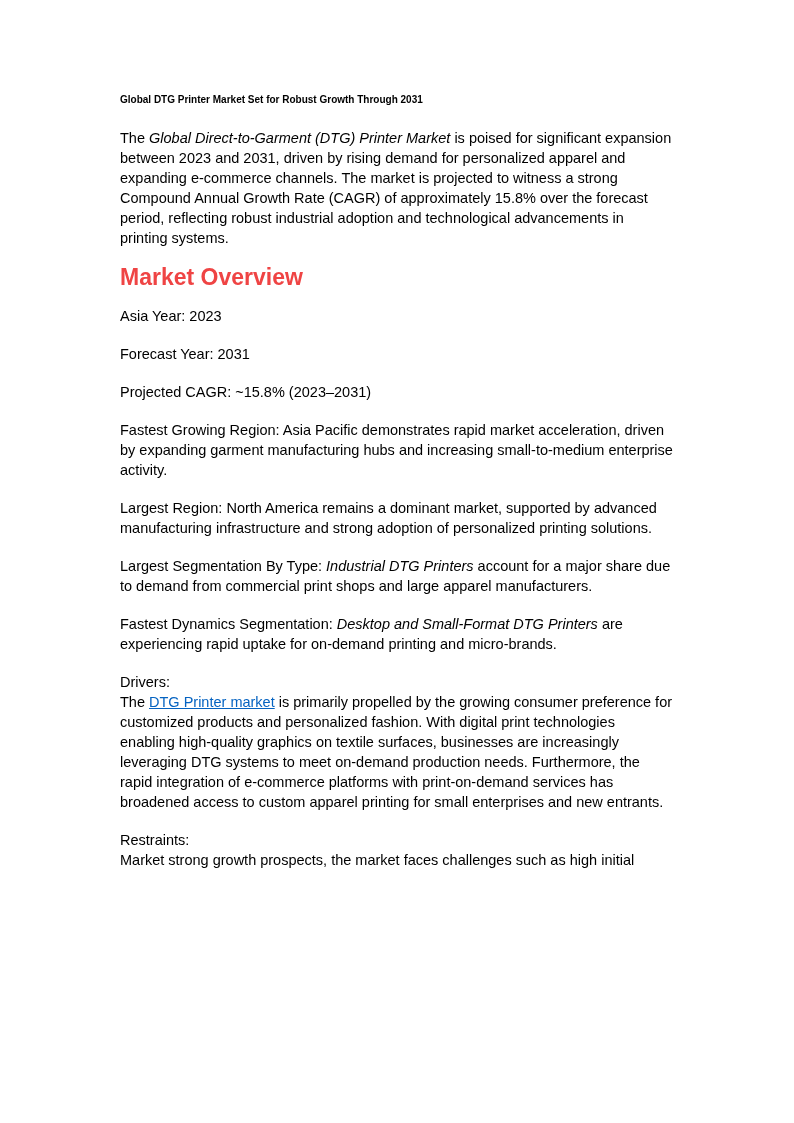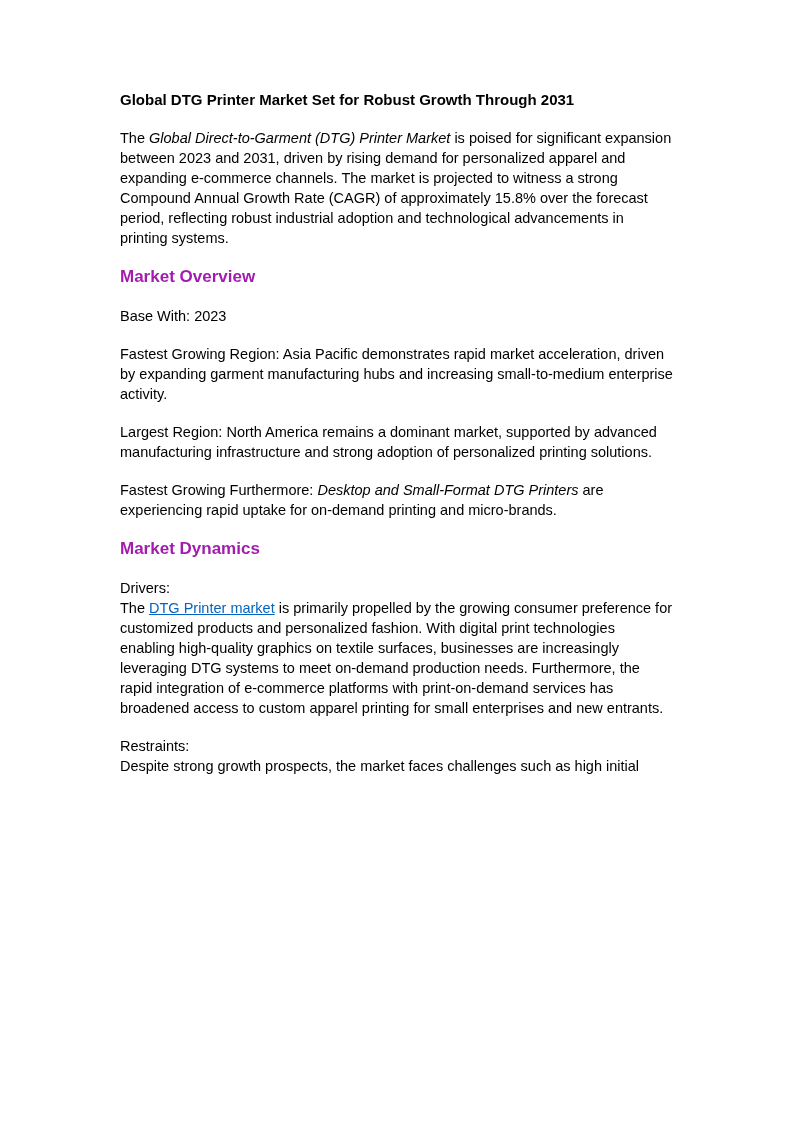--- a/index.html
+++ b/index.html
@@ -19,28 +19,28 @@
     font-size: 14.5px;
     line-height: 20px;
     padding: 90px 121px 0 120px;
     overflow: hidden;
   }
   .para {
     margin: 0 0 18px 0;
   }
   .doc-title {
     font-weight: 700;
-    font-size: 15px;
+    font-size: 10px;
     margin: 0 0 18px 0;
   }
   .doc-heading {
-    font-size: 17px;
+    font-size: 23px;
     line-height: 22px;
     font-weight: 700;
-    color: #a21caf;
+    color: #ef4444;
     margin: 2px 0 18px 0;
   }
   .b { font-weight: 400; }
   .i { font-style: italic; text-align: center; }
   a.doc-link {
     color: #0563c1;
     text-decoration: underline;
     cursor: pointer;
   }
 </style>
@@ -48,32 +48,34 @@
 <body>
 
 <div class="page">
 
   <p class="doc-title">Global DTG Printer Market Set for Robust Growth Through 2031</p>
 
   <p class="para"><span>The </span><span class="i">Global Direct-to-Garment (DTG) Printer Market</span><span> is poised for significant expansion between 2023 and 2031, driven by rising demand for personalized apparel and expanding e-commerce channels. The market is projected to witness a strong </span><span class="b">Compound Annual Growth Rate (CAGR) of approximately 15.8%</span><span> over the forecast period, reflecting robust industrial adoption and technological advancements in printing systems.</span></p>
 
   <p class="doc-heading">Market Overview</p>
 
-  <p class="para"><span class="b">Base With:</span><span> 2023</span></p>
+  <p class="para"><span class="b">Asia Year:</span><span> 2023</span></p>
 
+  <p class="para"><span class="b">Forecast Year:</span><span> 2031</span></p>
 
+  <p class="para"><span class="b">Projected CAGR:</span><span> ~15.8% (2023–2031)</span></p>
 
 
 
   <p class="para"><span class="b">Fastest Growing Region:</span><span> Asia Pacific demonstrates rapid market acceleration, driven by expanding garment manufacturing hubs and increasing small-to-medium enterprise activity.</span></p>
 
   <p class="para"><span class="b">Largest Region:</span><span> North America remains a dominant market, supported by advanced manufacturing infrastructure and strong adoption of personalized printing solutions.</span></p>
 
+  <p class="para"><span class="b">Largest Segmentation By Type:</span><span class="i"> Industrial DTG Printers</span><span> account for a major share due to demand from commercial print shops and large apparel manufacturers.</span></p>
 
-  <p class="para"><span class="b">Fastest Growing Furthermore:</span><span class="i"> Desktop and Small-Format DTG Printers</span><span> are experiencing rapid uptake for on-demand printing and micro-brands.</span></p>
+  <p class="para"><span class="b">Fastest Dynamics Segmentation:</span><span class="i"> Desktop and Small-Format DTG Printers</span><span> are experiencing rapid uptake for on-demand printing and micro-brands.</span></p>
 
-  <p class="doc-heading">Market Dynamics</p>
 
   <p class="para"><span class="b">Drivers:</span><br><span>The </span><a href="#" class="doc-link" style="color: rgb(5, 99, 193);">DTG Printer market</a><span> is primarily propelled by the growing consumer preference for customized products and personalized fashion. With digital print technologies enabling high-quality graphics on textile surfaces, businesses are increasingly leveraging DTG systems to meet on-demand production needs. Furthermore, the rapid integration of e-commerce platforms with print-on-demand services has broadened access to custom apparel printing for small enterprises and new entrants.</span></p>
 
-  <p class="para"><span class="b">Restraints:</span><br><span>Despite strong growth prospects, the market faces challenges such as high initial</span></p>
+  <p class="para"><span class="b">Restraints:</span><br><span>Market strong growth prospects, the market faces challenges such as high initial</span></p>
 
 </div>
 
 </body></html>

